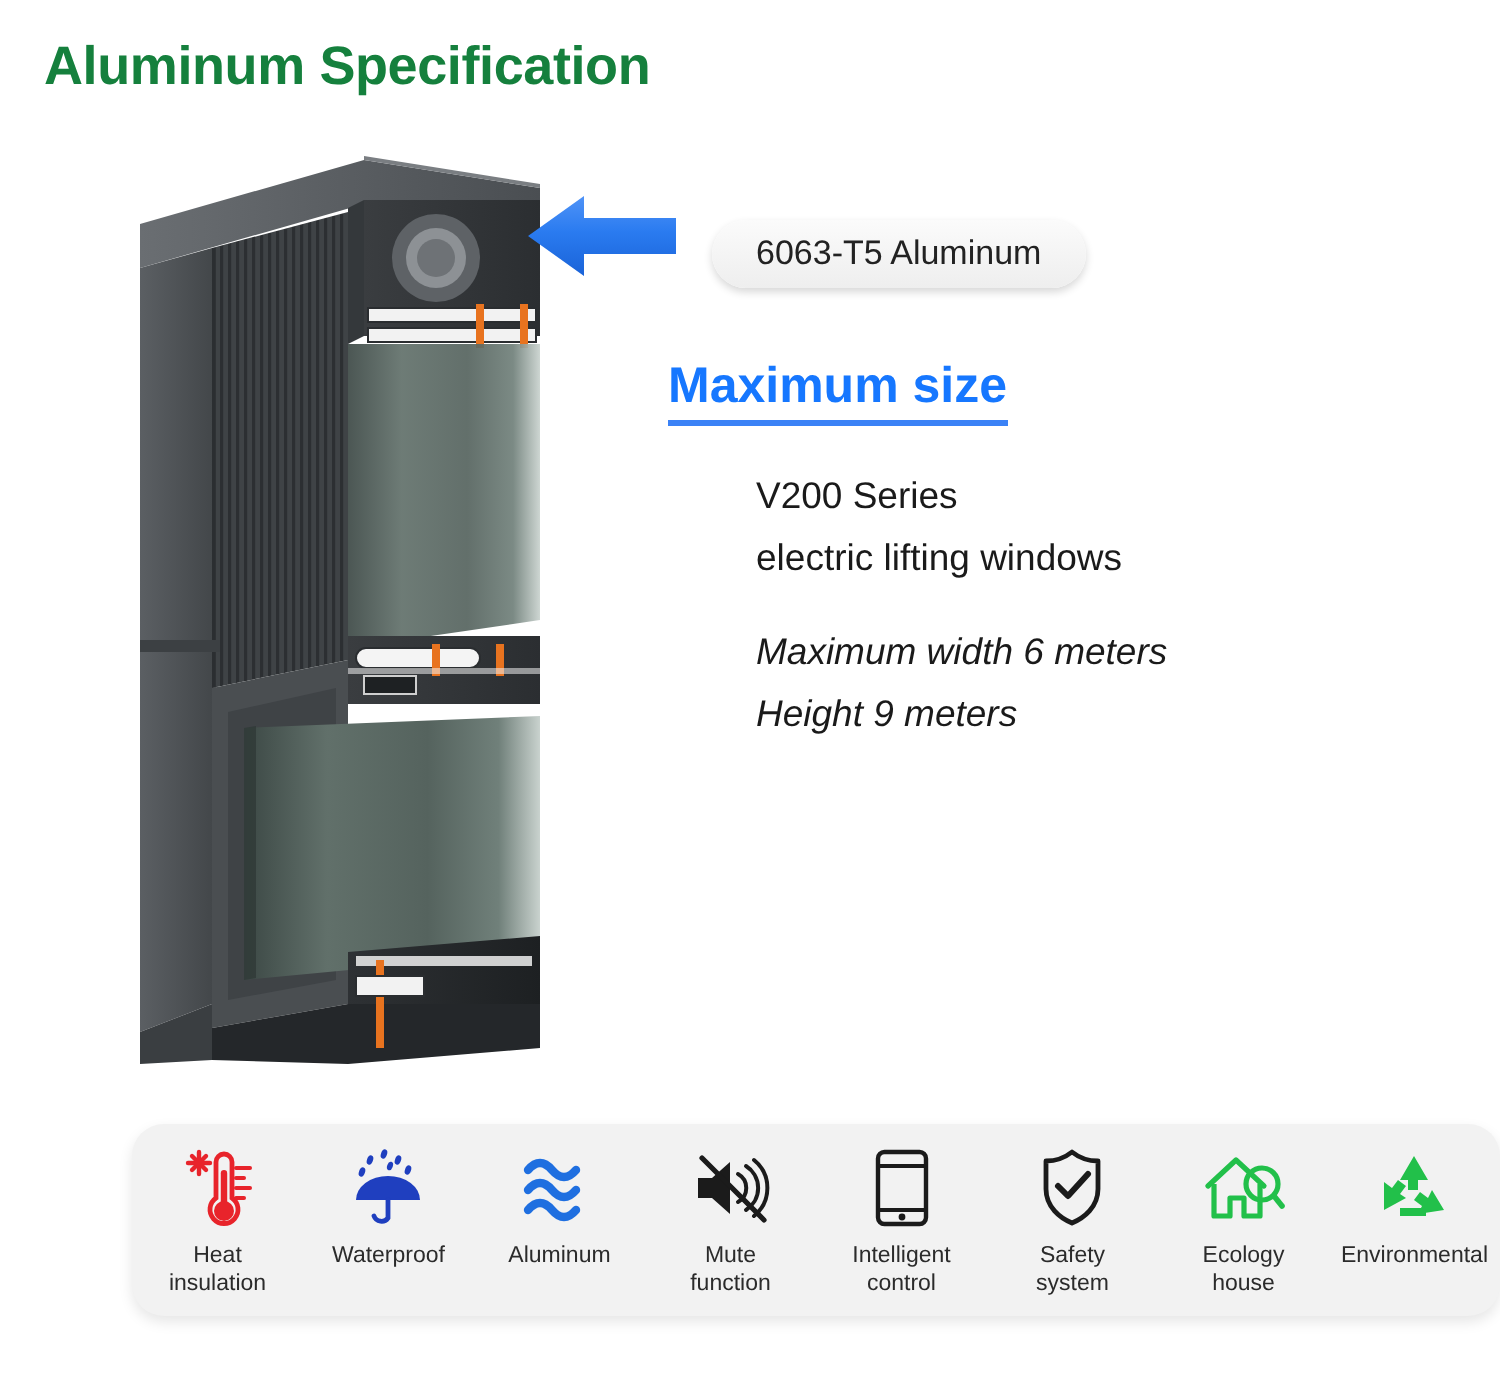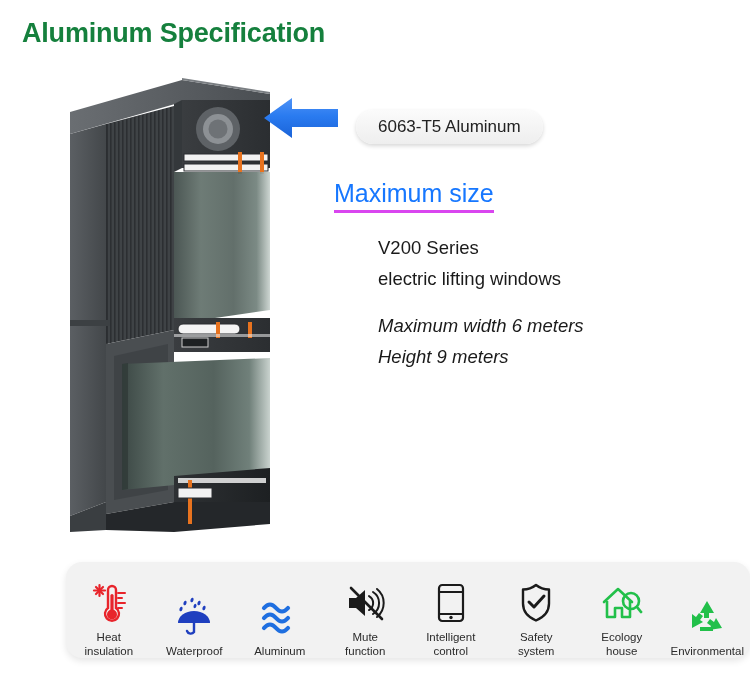--- a/index.html
+++ b/index.html
@@ -34,41 +34,41 @@
     background:linear-gradient(180deg,#fbfbfb 0%,#eeeeee 100%);
     border-radius:17px;
     box-shadow:0 2px 4px rgba(0,0,0,.16);
     font-size:17px;color:#222222;white-space:nowrap;margin-top:17px;
   }
 
   
   .txtcol{position:absolute;left:334px;top:180px;width:400px;}
   .sec-head{
     display:inline-block;
-    font-size:25px;font-weight:normal;color:#1677ff;
-    border-bottom:3px solid #d946ef;
+    font-size:25px;font-weight:bold;color:#1677ff;
+    border-bottom:3px solid #3b82f6;
     padding-bottom:3px;
     line-height:1.08;
   }
   .para{margin-top:22px;margin-left:44px;}
   .para p{
     margin:0 0 5px 0;
     font-size:18.5px;color:#1a1a1a;line-height:1.42;
     white-space:nowrap;
   }
   .para.second{margin-top:20px;font-style:italic;}
 
   
   .strip{
     position:absolute;left:66px;top:562px;
     width:684px;height:96px;
     background:#f2f2f2;
     border-radius:16px;
     box-shadow:0 3px 7px rgba(0,0,0,.10);
-    display:flex;align-items:flex-end;
+    display:flex;align-items:flex-start;
   }
   .feat{
     flex:1 1 0;
     display:flex;flex-direction:column;align-items:center;
     padding-top:10px;
   }
   .feat .glyph{height:44px;display:flex;align-items:center;justify-content:center;}
   .feat .lab{
     margin-top:5px;
     font-size:11.5px;color:#2b2b2b;text-align:center;line-height:1.22;

